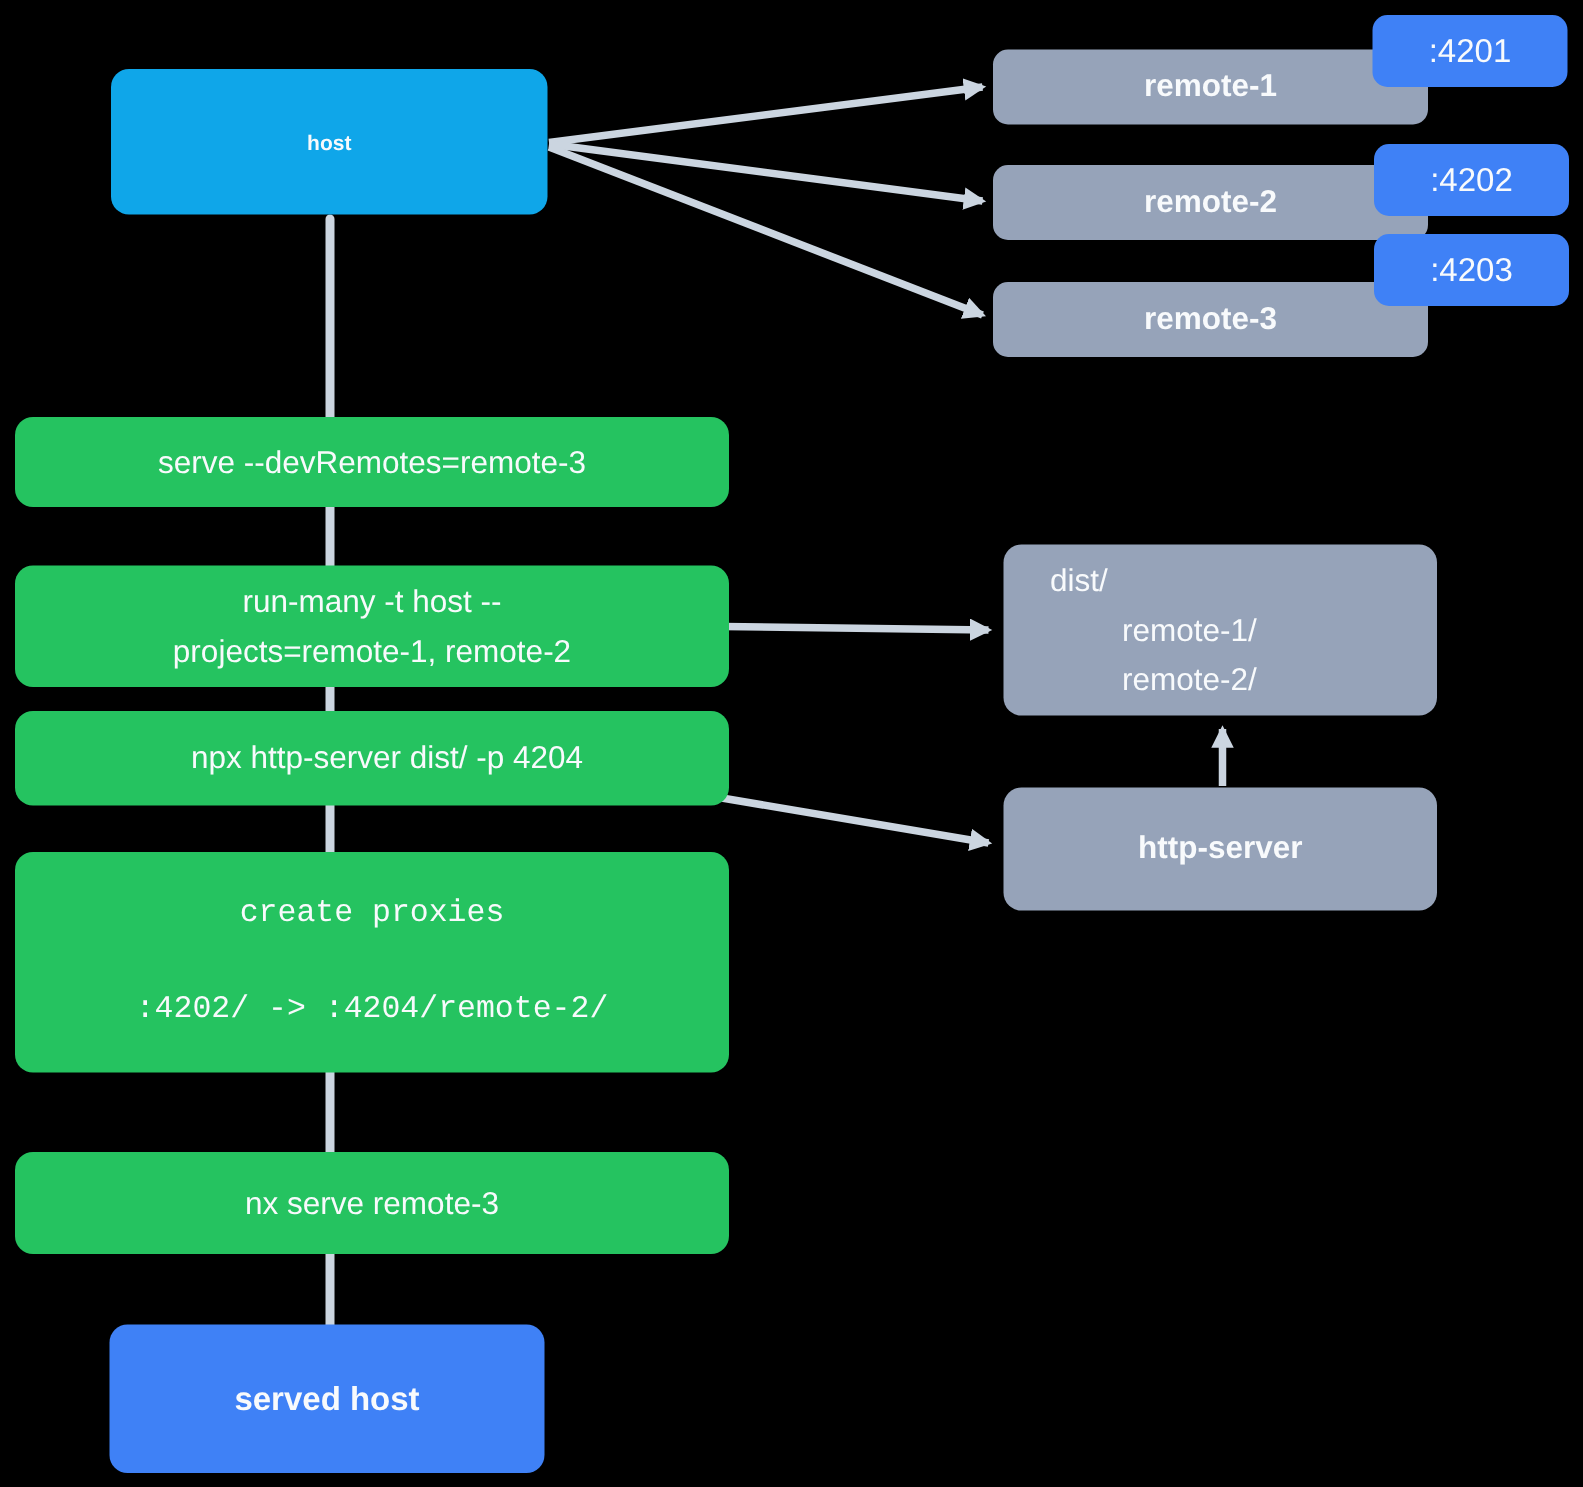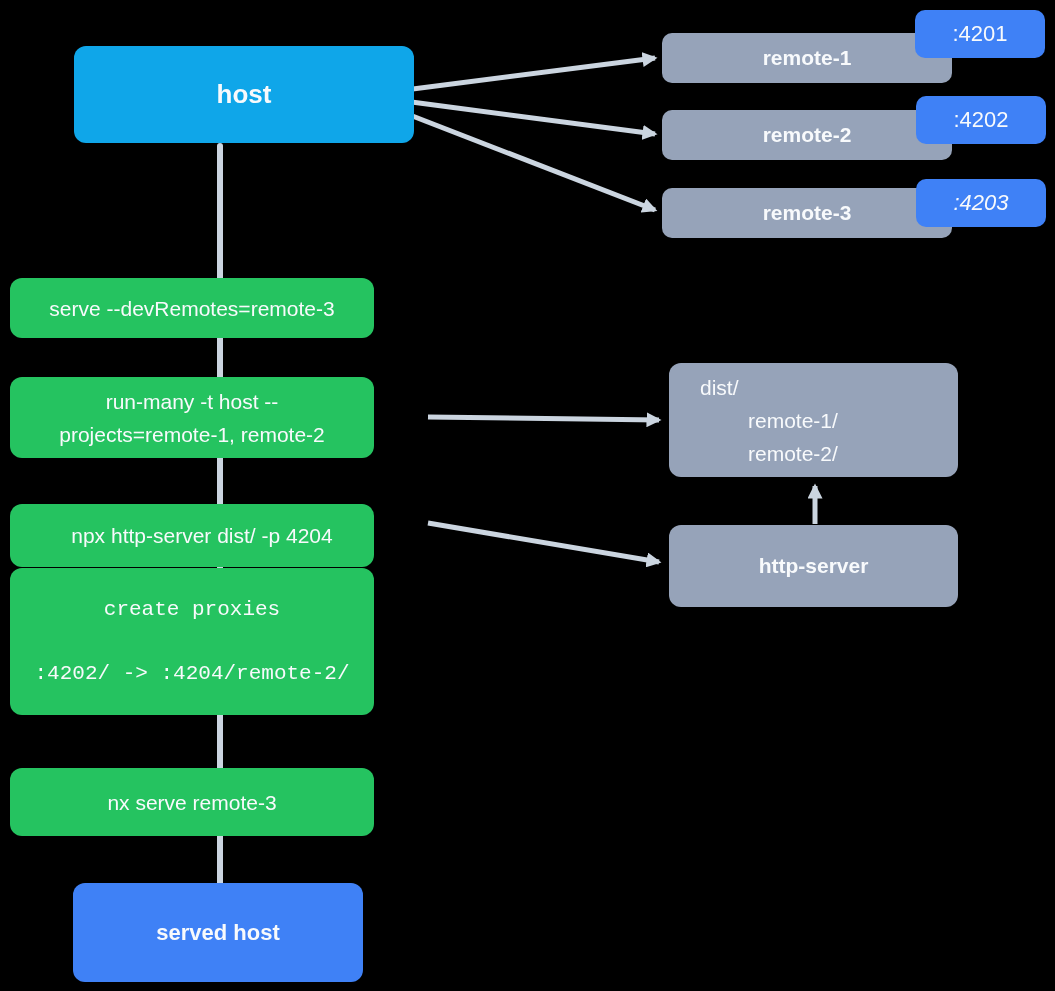--- a/index.html
+++ b/index.html
@@ -11,23 +11,23 @@
     overflow:hidden;
   }
   .node{
     position:absolute;
     display:flex;align-items:center;justify-content:center;
     color:#f8fafc;
     box-sizing:border-box;
     z-index:2;
   }
   .host{
-    left:74px;top:46px;width:340px;height:97px;
+    left:74px;top:46px;width:291px;height:97px;
     background:#0fa6e9;border-radius:12px;
-    font-weight:bold;font-size:26px;
+    font-weight:bold;font-size:14px;
   }
   .served-host{
     left:73px;top:883px;width:290px;height:99px;
     background:#3f81f6;border-radius:12px;
     font-weight:bold;font-size:22px;
   }
   .remote{
     left:662px;width:290px;height:50px;
     background:#96a3b9;border-radius:10px;
     font-weight:bold;font-size:21px;
@@ -36,31 +36,31 @@
   .remote.r2{top:110px;}
   .remote.r3{top:188px;}
   .badge{
     position:absolute;width:130px;height:48px;
     background:#3f81f6;border-radius:10px;
     display:flex;align-items:center;justify-content:center;
     color:#f8fafc;font-size:22px;z-index:3;
   }
   .badge.b1{left:915px;top:10px;}
   .badge.b2{left:916px;top:96px;}
-  .badge.b3{left:916px;top:179px;font-style:italic;}
+  .badge.b3{left:916px;top:156px;}
   .step{
-    left:10px;width:364px;
+    left:10px;width:476px;
     background:#25c360;border-radius:12px;
     font-size:21px;line-height:33px;
     display:flex;flex-direction:column;align-items:center;justify-content:center;
     text-align:left;
   }
   .step.s1{top:278px;height:60px;}
   .step.s2{top:377px;height:81px;}
-  .step.s3{top:504px;height:63px;padding-left:20px;}
+  .step.s3{top:474px;height:63px;padding-left:20px;}
   .step.s4{top:568px;height:147px;line-height:32px;font-family:Liberation Mono, monospace;}
   .step.s5{top:768px;height:68px;}
   .spacer{height:32px;width:10px;}
   .dist{
     left:669px;top:363px;width:289px;height:114px;
     background:#96a3b9;border-radius:12px;
     font-size:21px;line-height:33px;
     flex-direction:column;align-items:flex-start;justify-content:center;
     text-align:left;
   }

